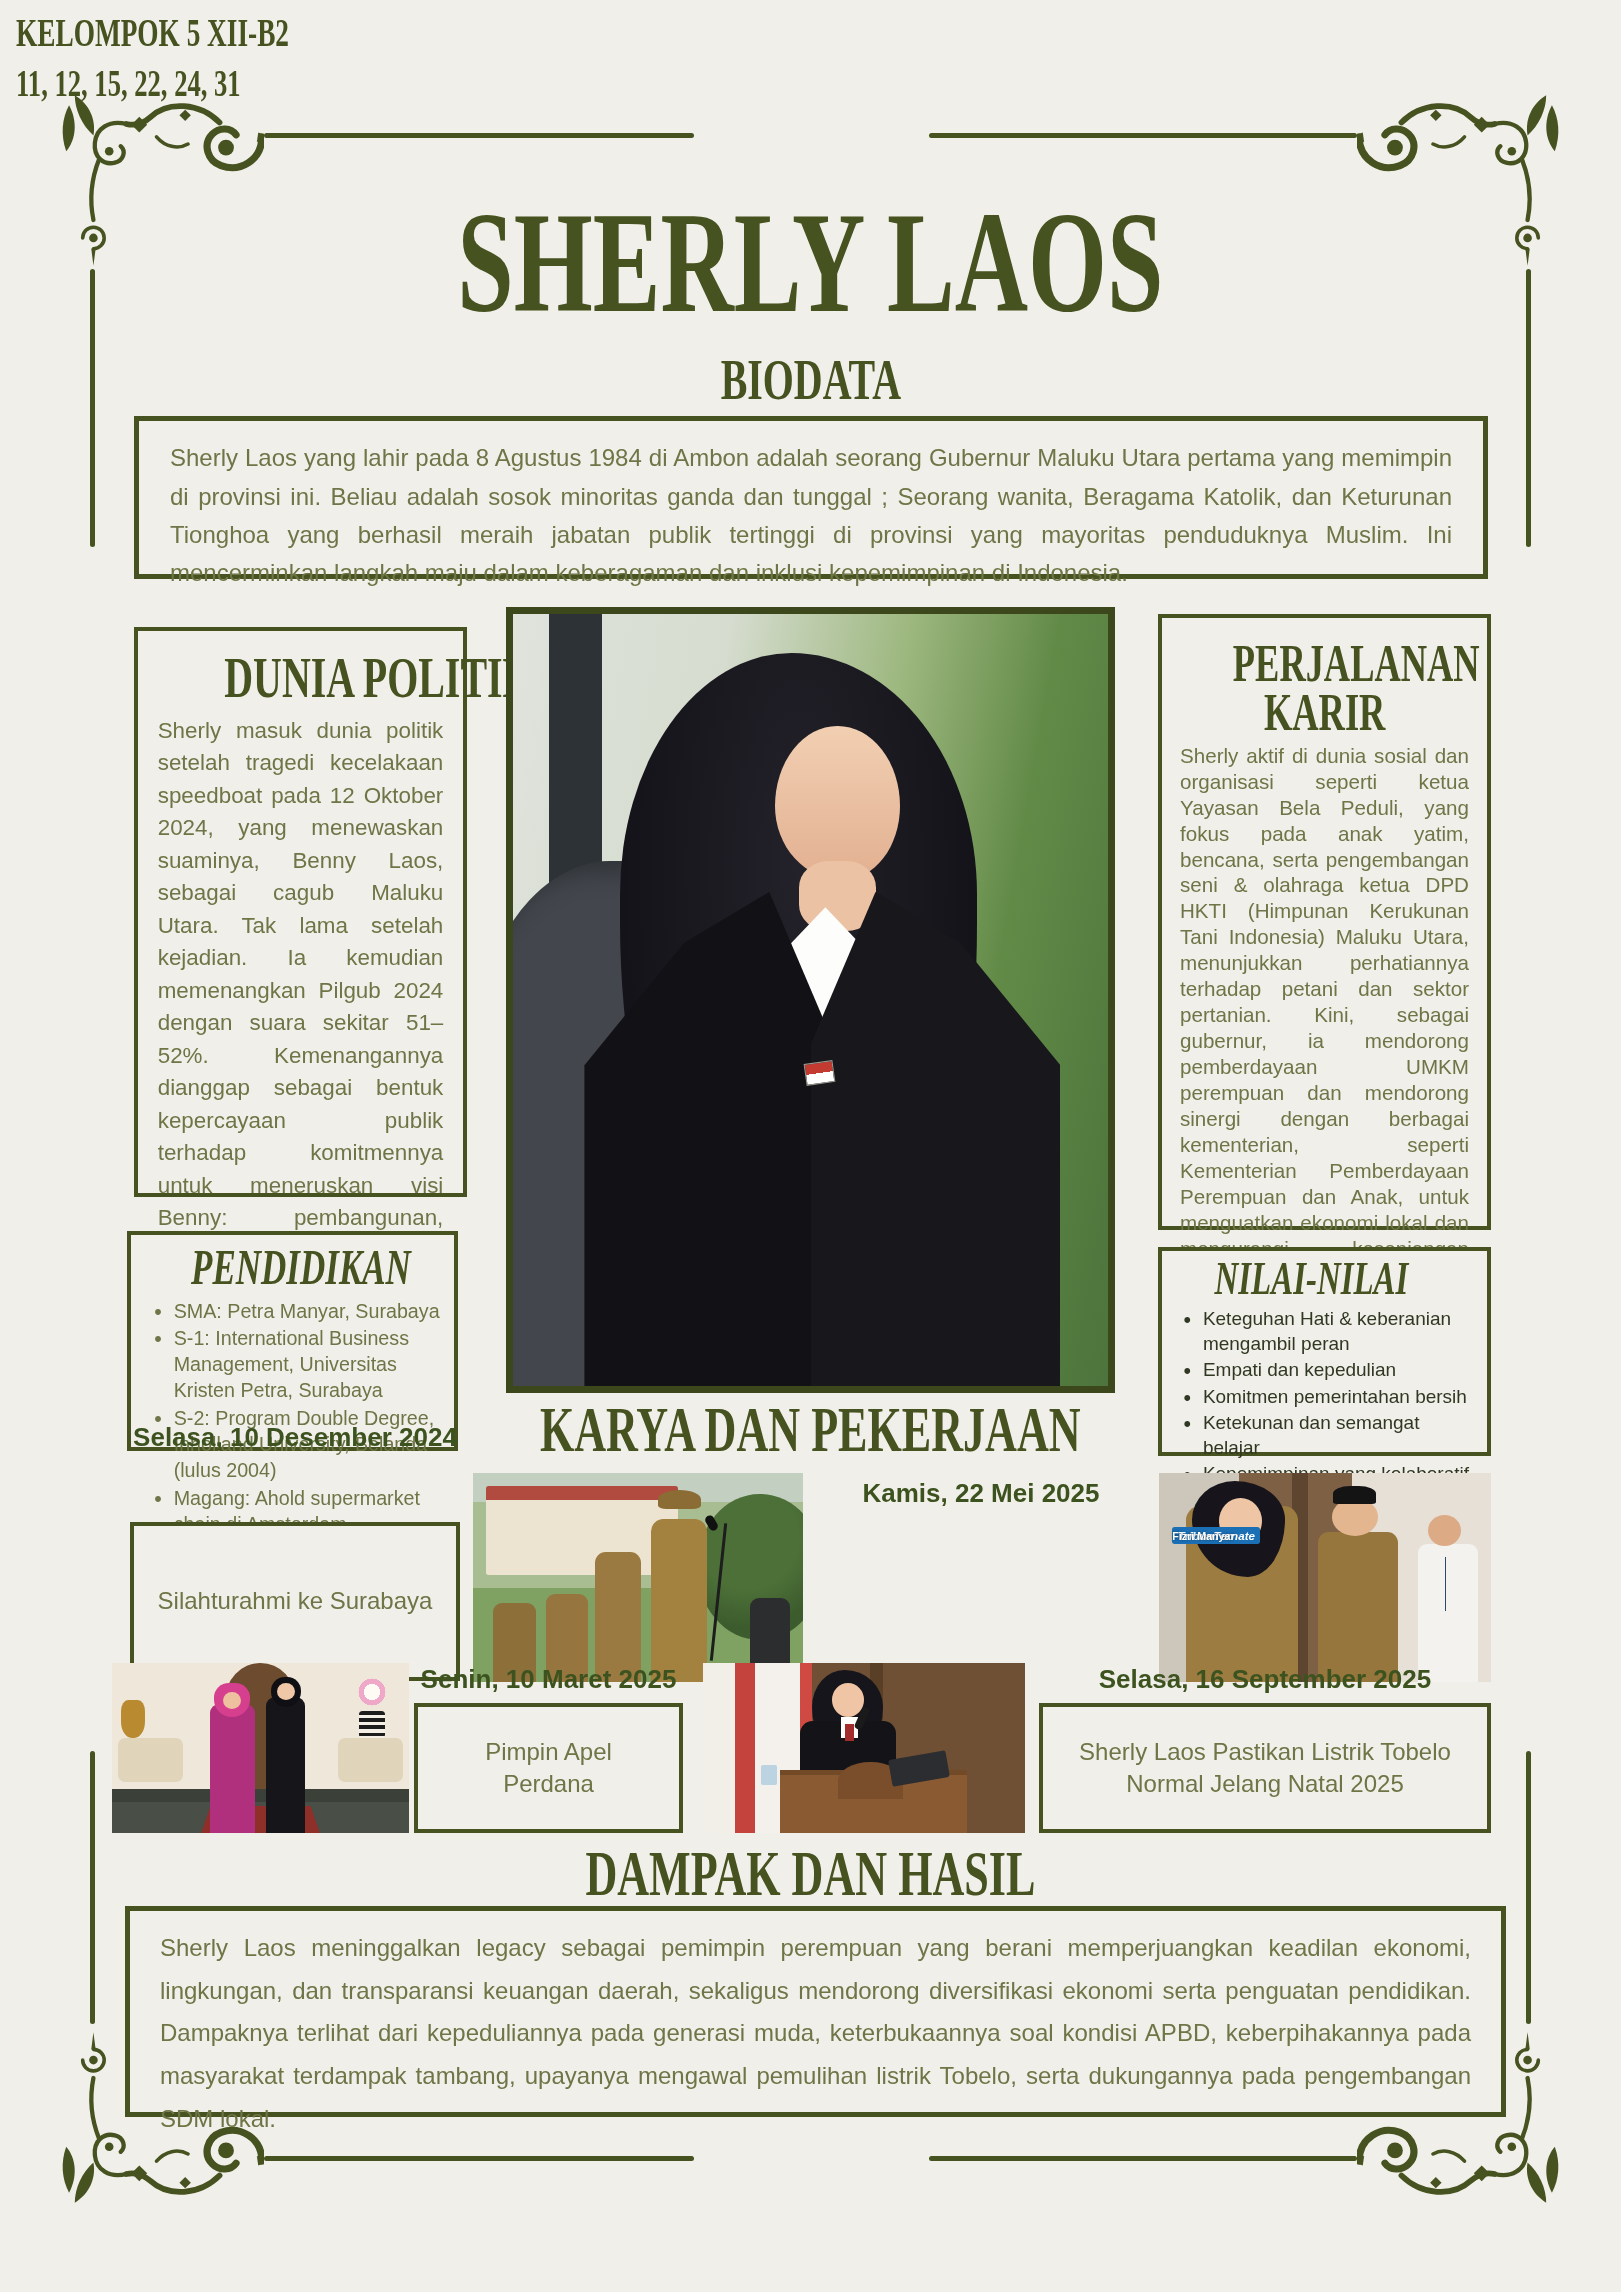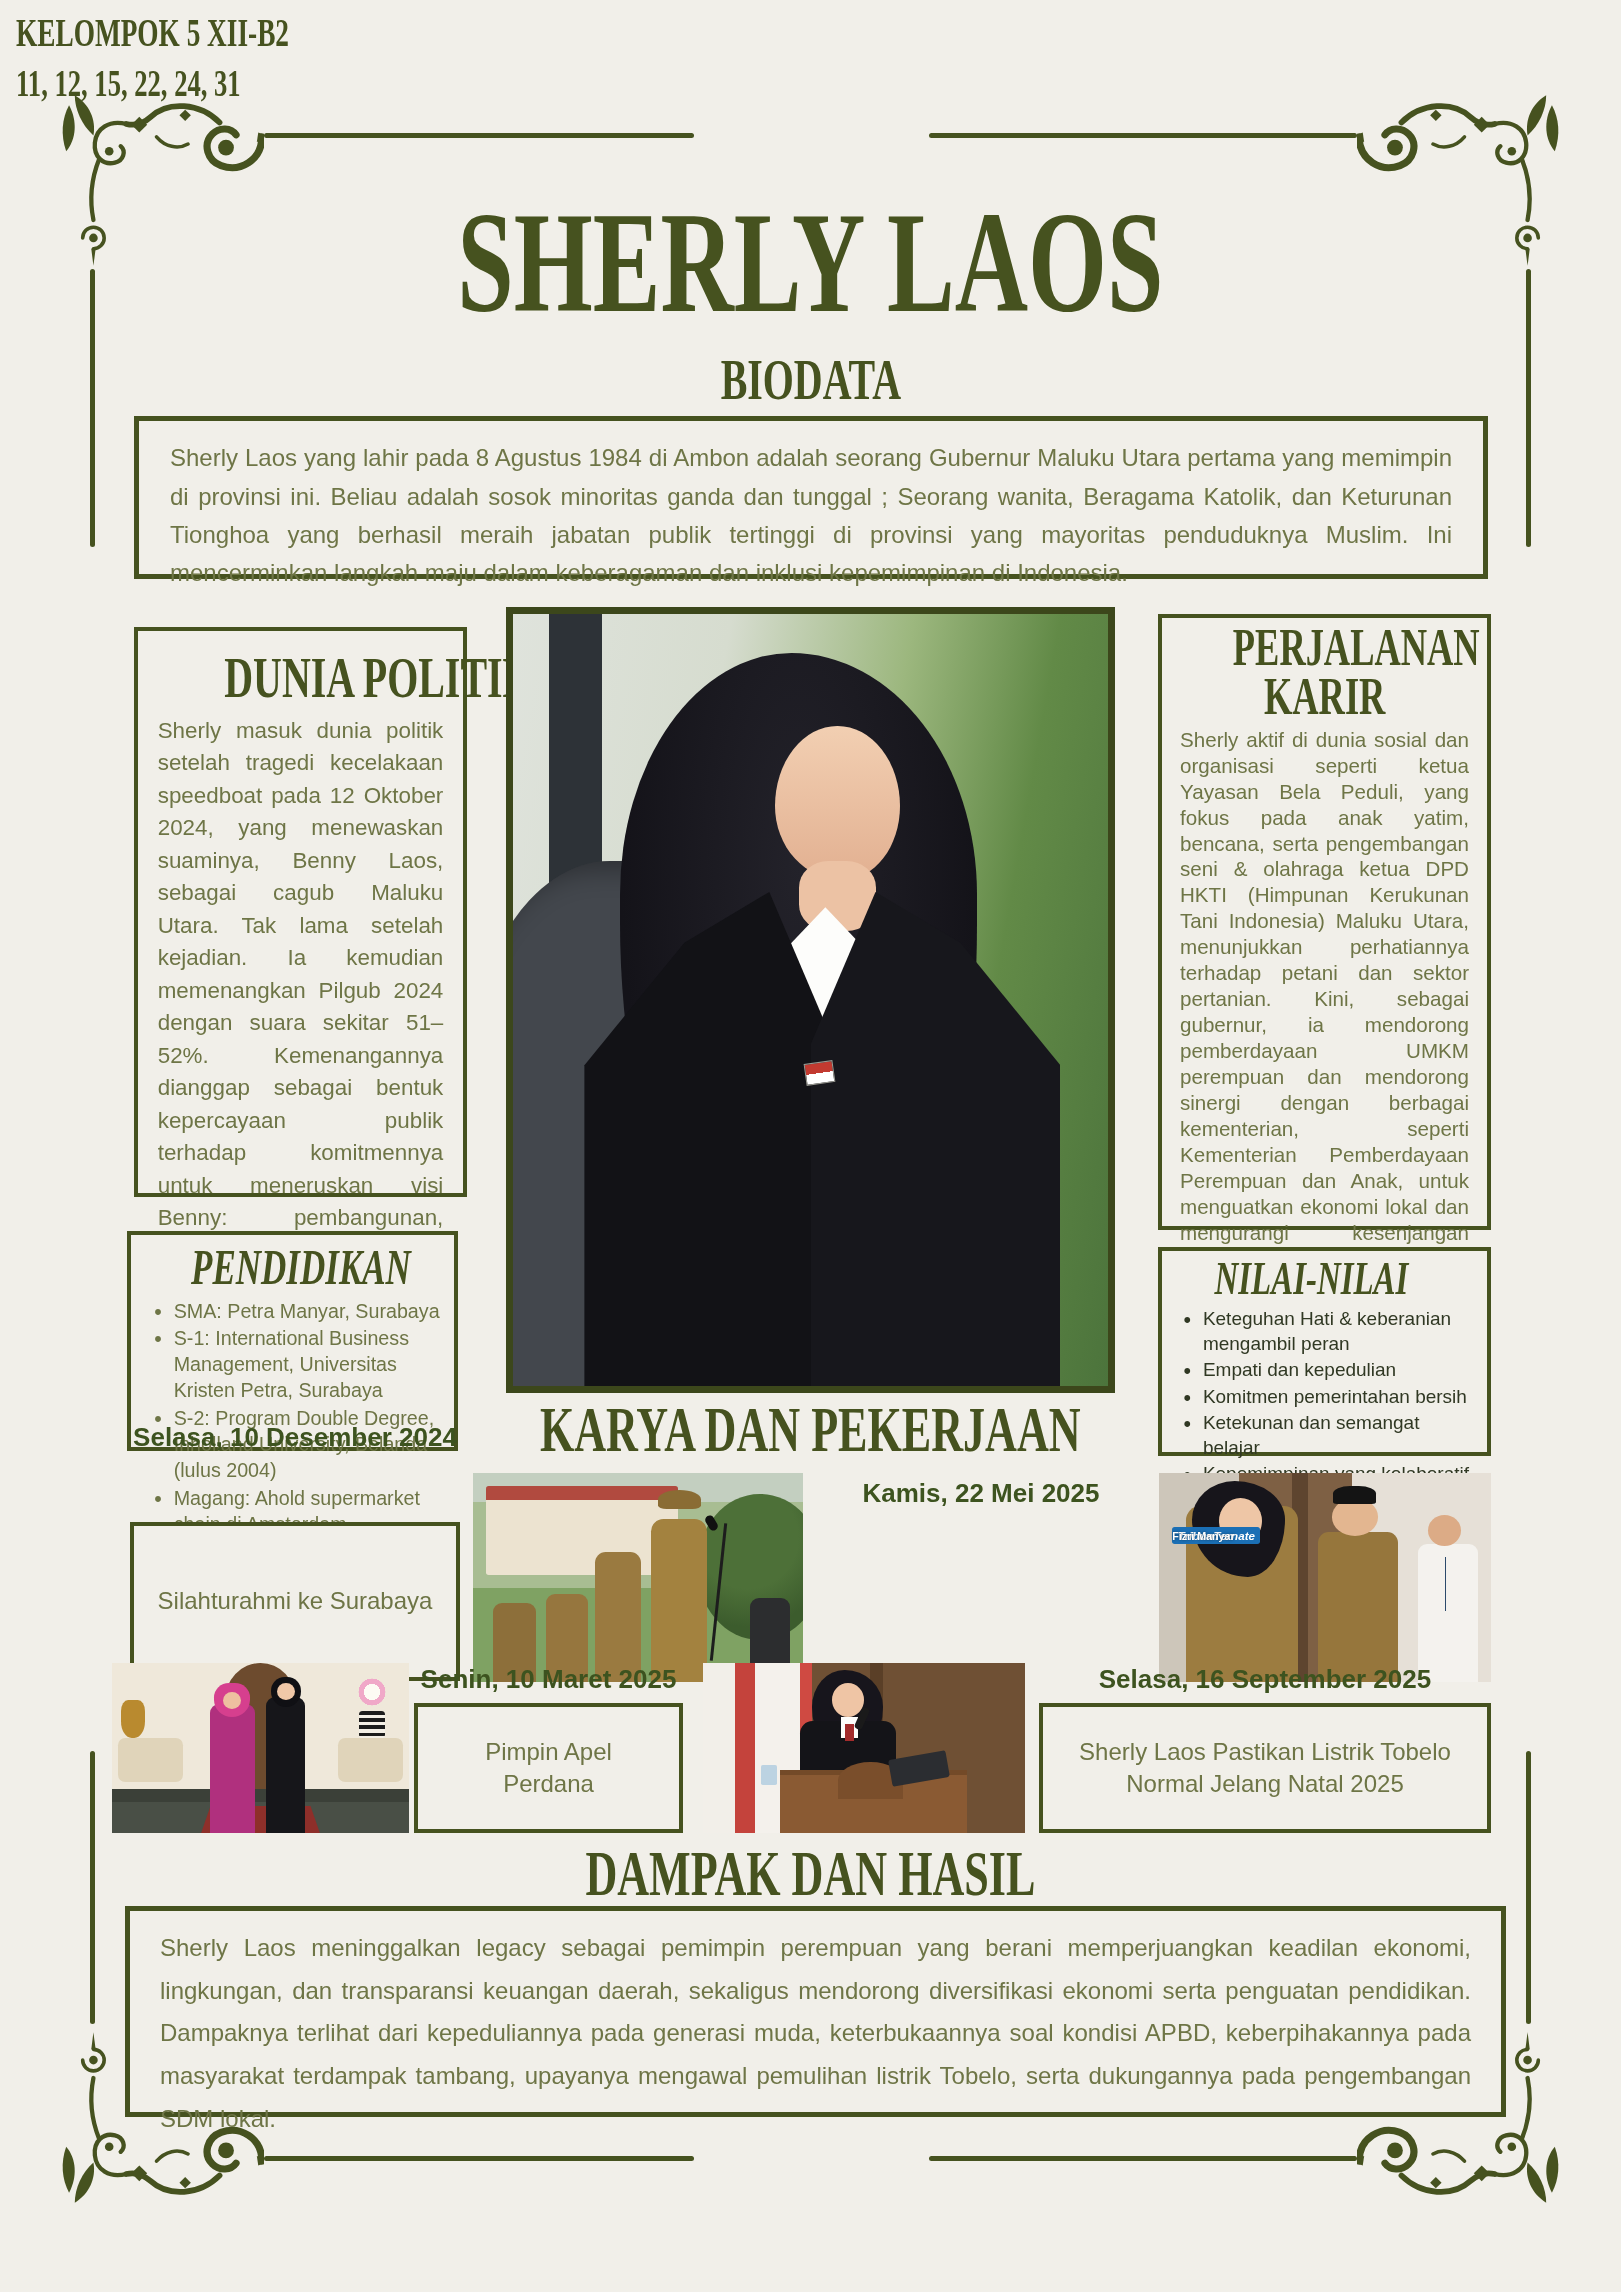--- a/index.html
+++ b/index.html
@@ -24,21 +24,21 @@
   .vline{width:4.5px;background:var(--green);border-radius:2.7px;}
   .corner{width:215px;height:202px;}
   
   .gbox{border:4.5px solid var(--green);background:var(--bg);box-sizing:border-box;}
   .justify{text-align:justify;color:var(--olive);}
   
   .bio-box{left:134px;top:416px;width:1354px;height:163px;border-width:5.4px;padding:14.3px 27px;}
   .bio-box p{margin:4px;font-size:24px;line-height:1.6;}
   
   .dunia-box{left:134px;top:627px;width:333px;height:570px;padding:14.3px 19.7px;}
-  .perj-box{left:1158px;top:614px;width:333px;height:616px;padding:1px 18px;}
+  .perj-box{left:1158px;top:614px;width:333px;height:616px;padding:17px 18px;}
   .side-title{text-align:center;margin:3.6px 0 9px 0;}
   .side-title .disp{font-size:57px;}
   .perj-title .disp{font-size:52px;line-height:.95;}
   .side-text{font-size:22.4px;line-height:1.45;}
   .perj-text{font-size:20.6px;line-height:1.26;}
   
   .portrait-frame{left:506px;top:607px;width:609px;height:786px;border:7.2px solid var(--green-dark);
                   box-sizing:border-box;overflow:hidden;}
   
   .pend-box{left:127px;top:1231px;width:331px;height:220px;padding:5.4px 12.5px 7.2px 12.5px;}

